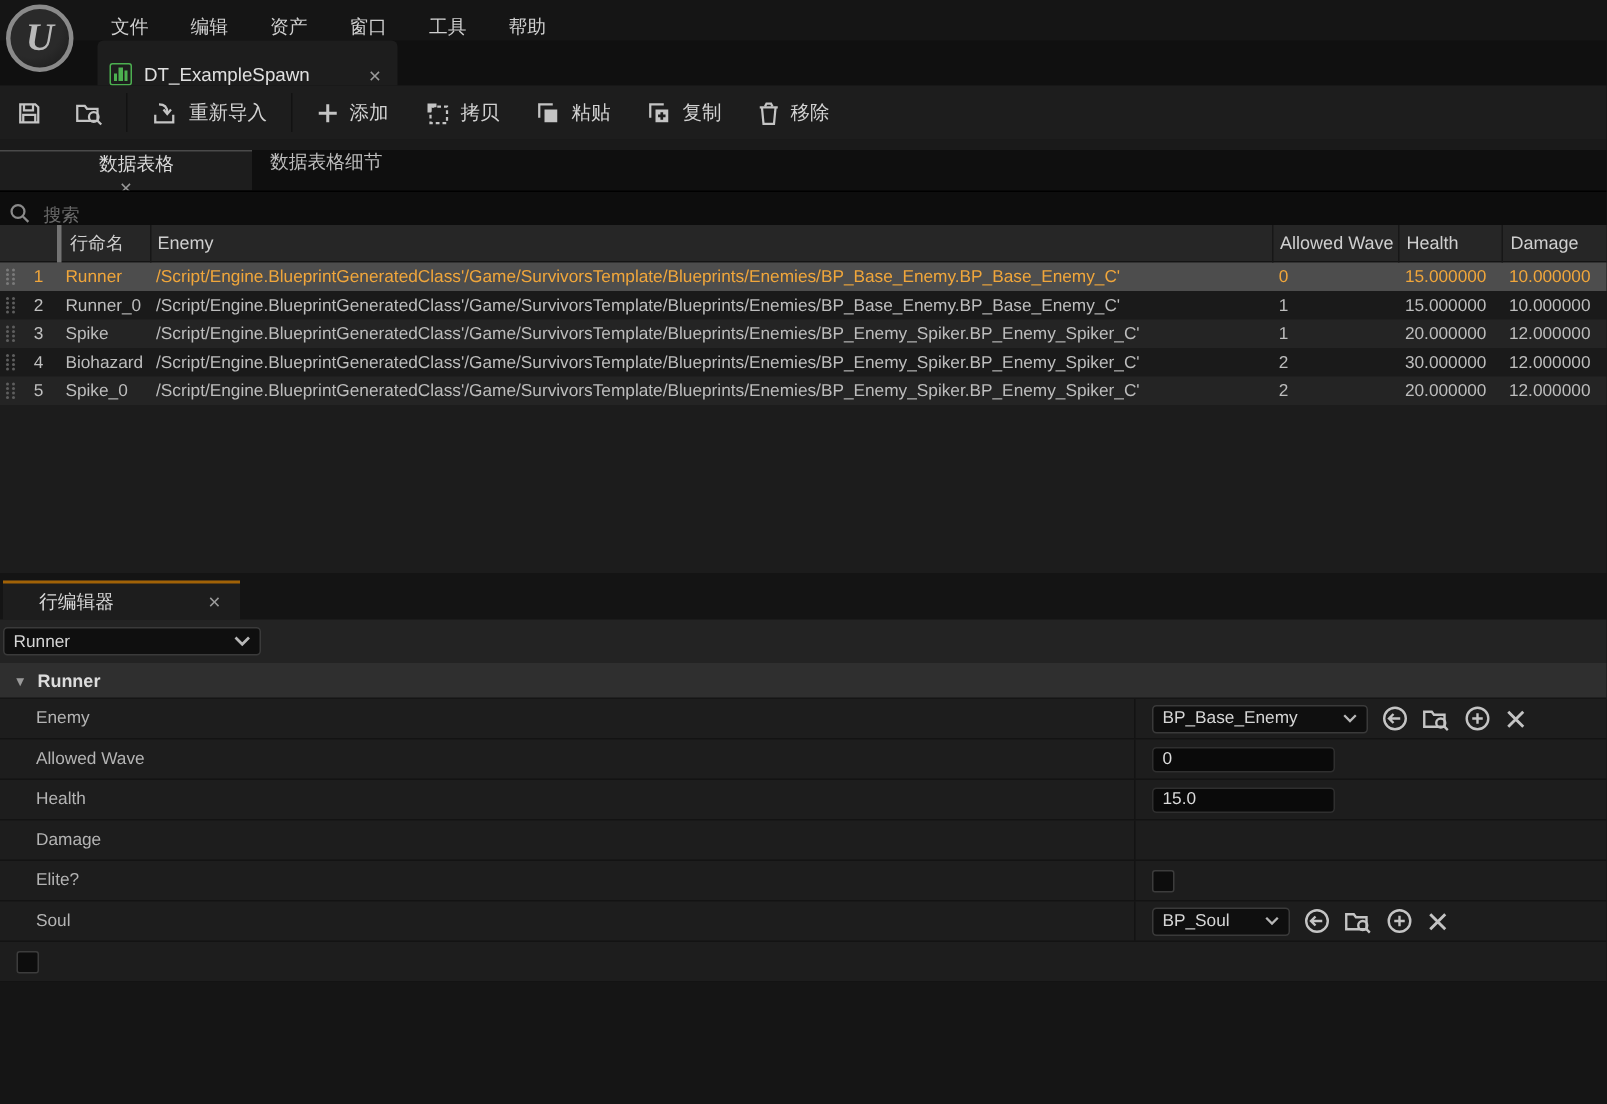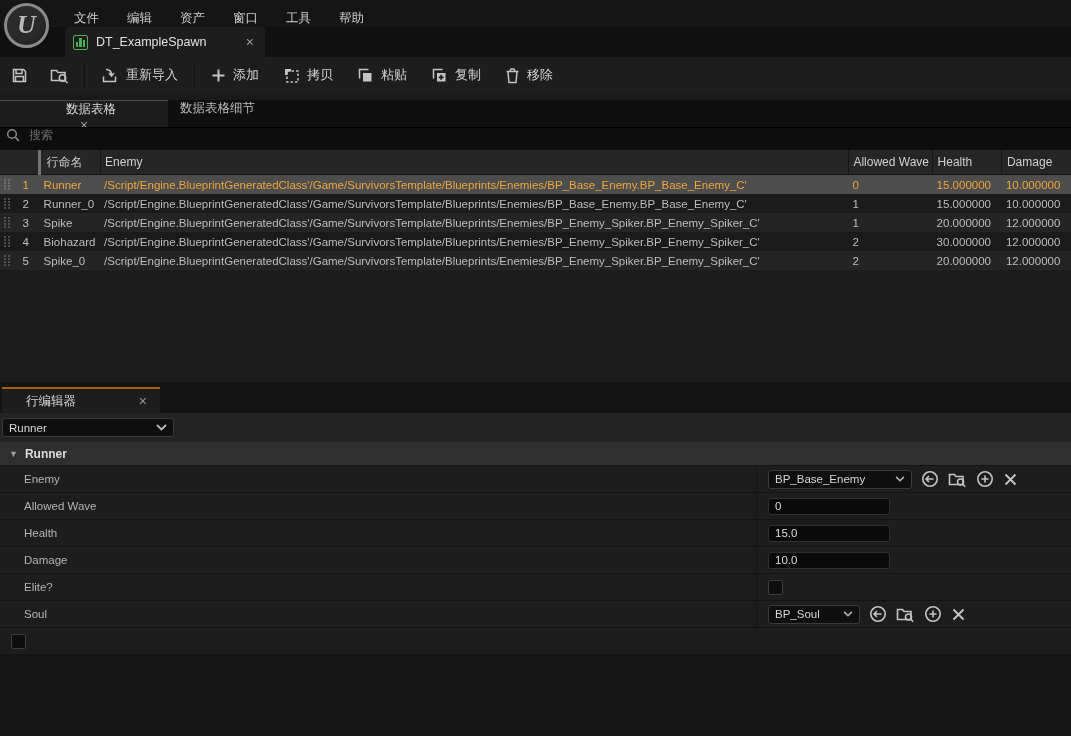--- a/index.html
+++ b/index.html
@@ -14,21 +14,21 @@
              background:radial-gradient(circle at 35% 30%, #2a2a2a 0 55%, #1a1a1a 100%);
              border:3px solid #8a8a8a; z-index:5; display:flex; align-items:center; justify-content:center; }
   #ue-logo span { font-family:"Liberation Serif", serif; font-style:italic; font-weight:bold;
                   font-size:26px; color:#b9b9b9; transform:translateY(-1px); }
   .menu-items { left:60px; top:0; height:27px; display:flex; align-items:flex-end; }
   .menu-item { padding:0 14px; font-size:12.5px; color:#cfcfcf; cursor:default; }
 
   
   #asset-tabbar { left:0; top:27px; width:1071px; height:30px; background:#101010; }
   #asset-tab { left:65px; top:0; width:200px; height:30px; background:#1d1d1d;
-               display:flex; align-items:center; padding:0 8px; border-radius:4px 4px 0 0; }
+               display:flex; align-items:flex-end; padding:0 8px; border-radius:4px 4px 0 0; }
   .dt-icon { width:15px; height:15px; border:1.5px solid #4CAF50; border-radius:2px;
              display:flex; align-items:flex-end; justify-content:center; gap:1.5px; padding:2px 1.5px; }
   .dt-icon i { width:2.5px; background:#4CAF50; display:block; }
   #asset-tab .title { margin-left:8px; font-size:12.5px; color:#e0e0e0; flex:1; }
   .close-x { color:#9a9a9a; font-size:14px; line-height:14px; padding:0 3px; cursor:default; }
 
   
   #toolbar { left:0; top:57px; width:1071px; height:36px; background:#1d1d1d;
              display:flex; align-items:center; }
   .tbtn { display:flex; align-items:center; gap:7px; padding:0 12px; height:36px;
@@ -41,21 +41,21 @@
   
   #panel-tabbar { left:0; top:100px; width:1071px; height:27px; background:#0f0f0f; }
   .ptab { position:absolute; top:0; height:27px; display:flex; align-items:center; padding:0 12px; font-size:12.5px; color:#bdbdbd;flex-direction:column; }
   .ptab.active { background:#1d1d1d; border-top:1px solid #4a4a4a; color:#d8d8d8; }
   #ptab-datatable { left:0; width:168px; }
   #ptab-datatable .lbl { flex:1; padding-left:14px; }
   #ptab-details { left:168px; }
 
   
   #searchrow { left:0; top:127px; width:1071px; height:23px; background:#0d0d0d;
-               display:flex; align-items:flex-start; padding:0 6px; border-top:1px solid #000; }
+               display:flex; align-items:flex-end; padding:0 6px; border-top:1px solid #000; }
   #searchrow input { flex:1; margin-left:8px; background:transparent; border:none; outline:none;
                      font-size:12px; color:#c8c8c8; font-family:inherit; }
   #searchrow input::placeholder { color:#6c6c6c; }
 
   
   #table { left:0; top:150px; width:1071px; height:232px; background:#1c1c1c; overflow:hidden; }
   .trow, .thead { display:flex; align-items:center; width:1100px; }
   .thead { height:25px; background:#262626; font-size:12px; color:#cfcfcf; border-bottom:1px solid #141414; }
   .trow { height:19px; font-size:11.5px; color:#bdbdbd; }
   .trow.odd { background:#242424; }
@@ -410,23 +410,20 @@
 
   <div class="prow">
     <span class="pname">Health</span>
     <div class="pval">
         <input class="pin" type="text" value="15.0" style="">
       </div>
   </div>
 
   <div class="prow">
     <span class="pname">Damage</span>
-    <div class="pval">
-        <input class="pin" type="text" value="10.0" style="">
-      </div>
   </div>
 
   <div class="prow">
     <span class="pname">Elite?</span>
     <div class="pval">
         <div class="checkbox"></div>
       </div>
   </div>
 
   <div class="prow">

